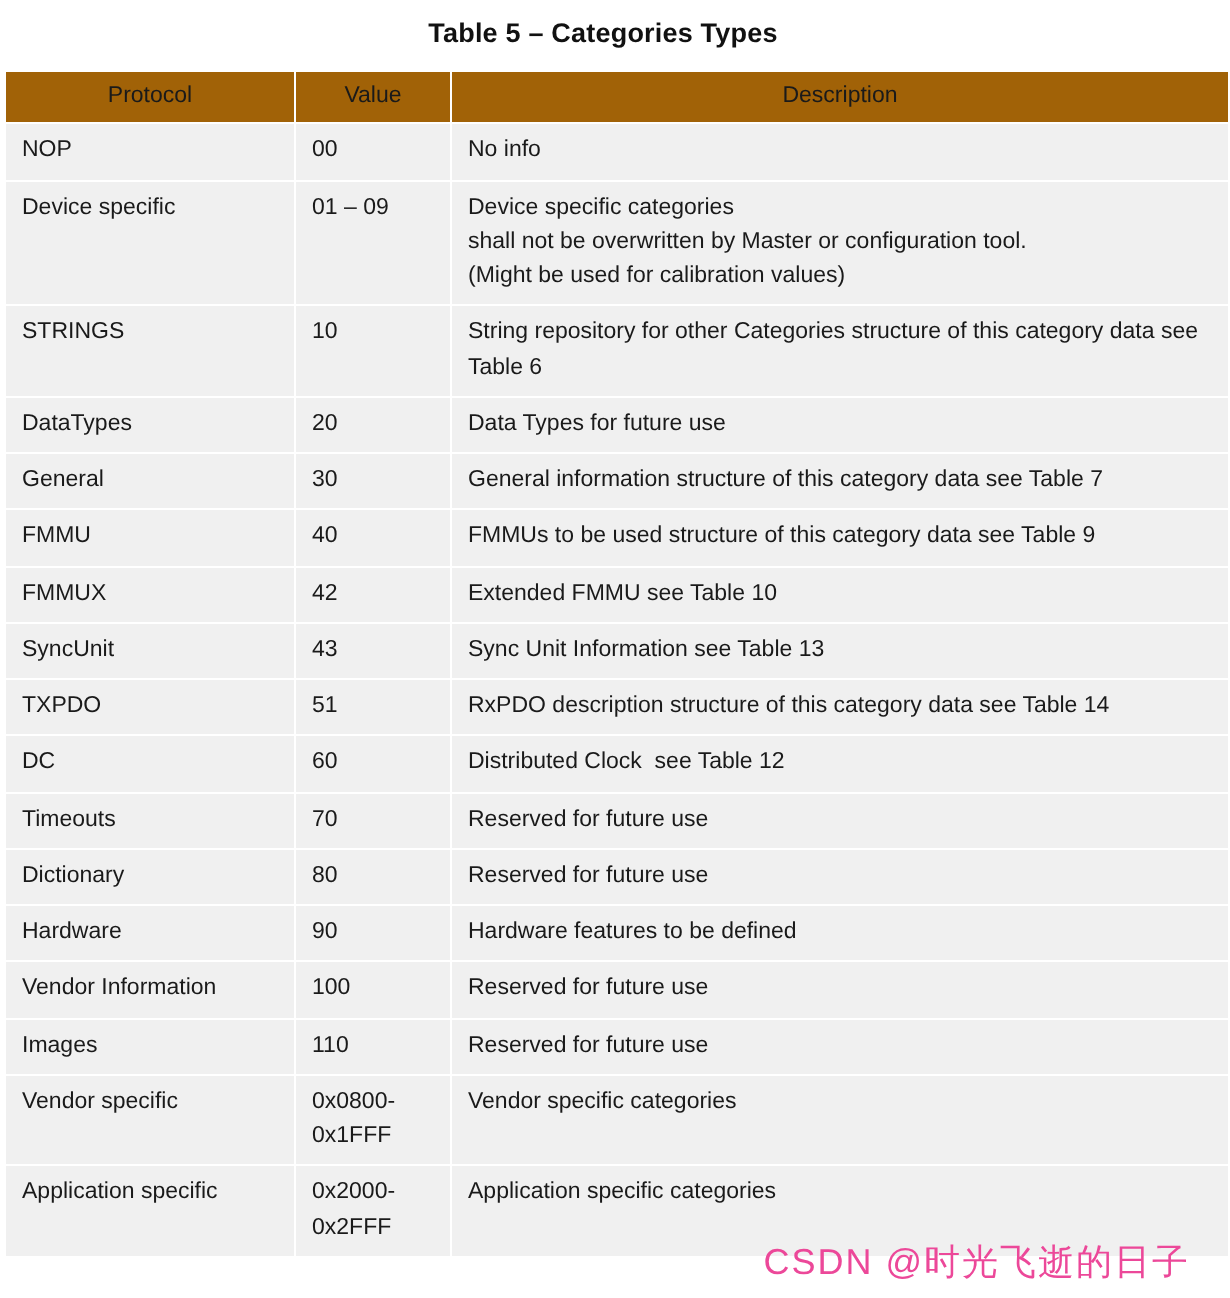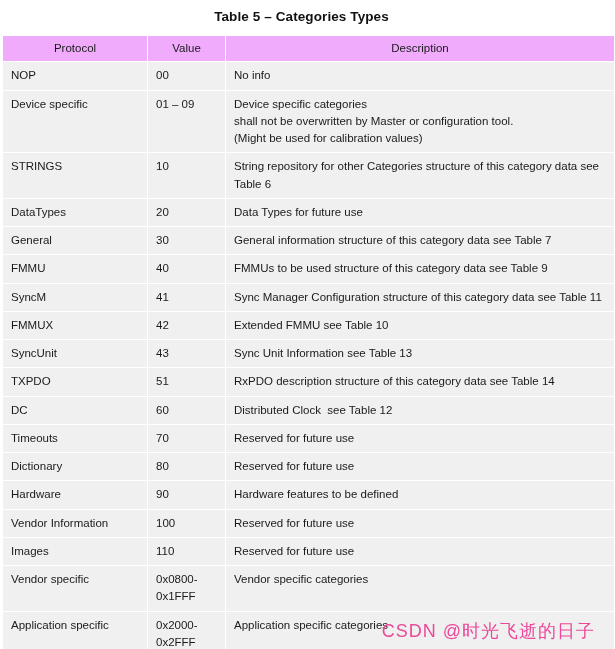--- a/index.html
+++ b/index.html
@@ -32,21 +32,21 @@
   }
   table.cat-table {
     border-collapse: separate;
     border-spacing: 1px 1px;
     width: 611px;
     margin: 0 0 0 2px;
     table-layout: fixed;
     background: #ffffff;
   }
   table.cat-table th {
-    background: #f0abfc;
+    background: #a16207;
     font-weight: normal;
     font-size: 11.5px;
     color: #1a1a1a;
     text-align: center;
     padding: 5px 6px;
     vertical-align: middle;
     line-height: 1.35;
   }
   table.cat-table td {
     background: #f0f0f0;
@@ -123,25 +123,20 @@
         <td class="cell-protocol">General</td>
         <td class="cell-value">30</td>
         <td class="cell-desc">General information structure of this category data see Table 7</td>
       </tr>
       <tr>
         <td class="cell-protocol">FMMU</td>
         <td class="cell-value">40</td>
         <td class="cell-desc">FMMUs to be used structure of this category data see Table 9</td>
       </tr>
       <tr>
-        <td class="cell-protocol">SyncM</td>
-        <td class="cell-value">41</td>
-        <td class="cell-desc">Sync Manager Configuration structure of this category data see Table 11</td>
-      </tr>
-      <tr>
         <td class="cell-protocol">FMMUX</td>
         <td class="cell-value">42</td>
         <td class="cell-desc">Extended FMMU see Table 10</td>
       </tr>
       <tr>
         <td class="cell-protocol">SyncUnit</td>
         <td class="cell-value">43</td>
         <td class="cell-desc">Sync Unit Information see Table 13</td>
       </tr>
       <tr>

